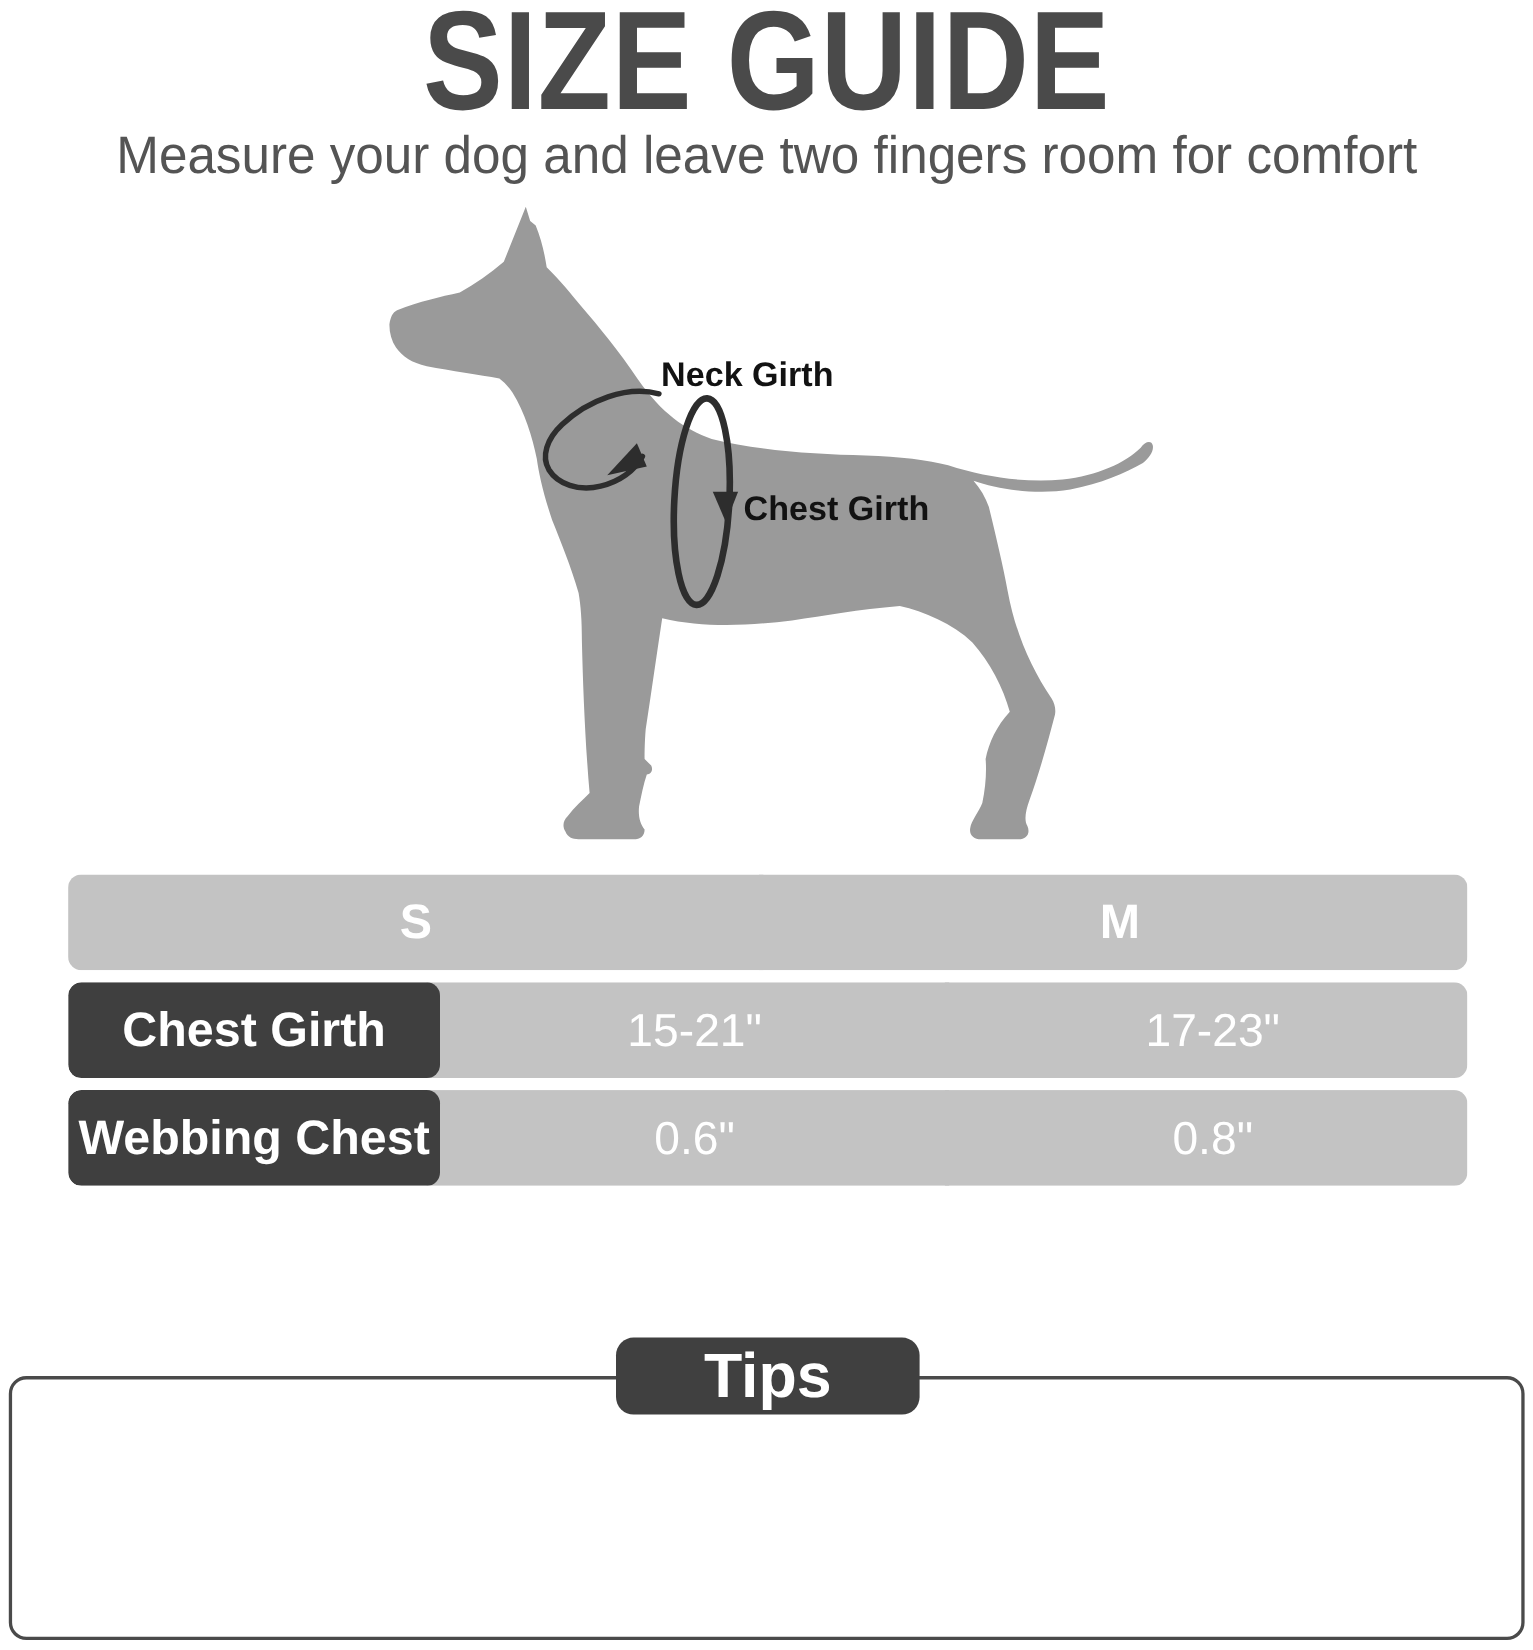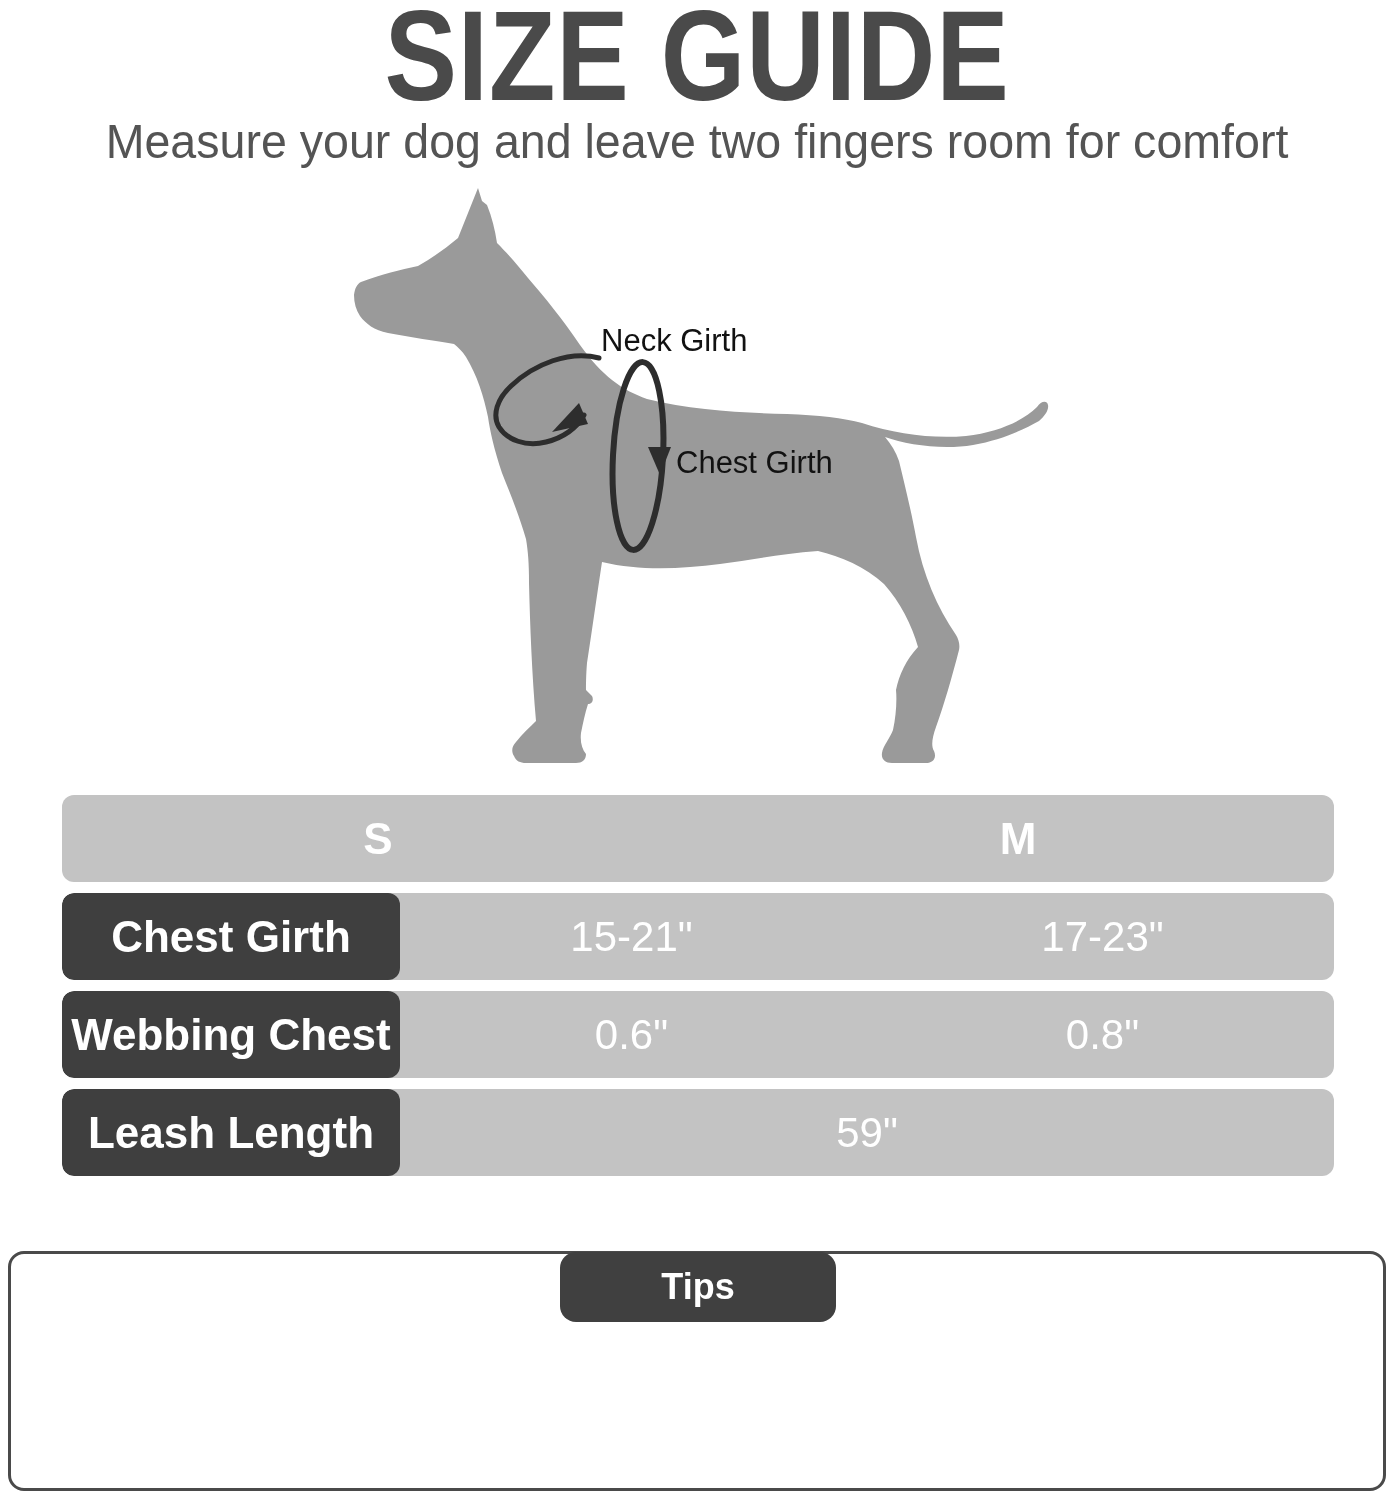--- a/index.html
+++ b/index.html
@@ -10,41 +10,41 @@
   
   .title { position:absolute; top:-8px; left:0; width:100%; text-align:center;
            font-size:128px; font-weight:800; letter-spacing:1px; color:#4a4a4a;
            transform:scaleX(0.85); line-height:1.0; white-space:nowrap; }
   .subtitle { position:absolute; top:114px; left:0; width:100%; text-align:center;
            font-size:48px; font-weight:500; color:#545454;
            transform:scaleX(0.97); white-space:nowrap; }
 
   
   .diagram-svg { position:absolute; left:340px; top:185px; width:735px; height:595px; }
-  .diag-label { position:absolute; font-size:31px; font-weight:400; color:#121212; white-space:nowrap; }
+  .diag-label { position:absolute; font-size:31px; font-weight:700; color:#121212; white-space:nowrap; }
   .neck-label  { left:601px; top:323px; }
   .chest-label { left:676px; top:445px; }
 
   
   .size-table { position:absolute; left:62px; top:795px; width:1272px; }
   .trow { display:flex; height:87px; margin-bottom:11px; border-radius:12px;
           overflow:hidden; background:transparent; }
   .cell { display:flex; align-items:center; justify-content:center; color:#ffffff; }
   .cell.dark  { width:338px; background:#3f3f3f; border-radius:12px;
                 font-size:44px; font-weight:700; z-index:2; }
   .cell.light { flex:1; background:#c3c3c3; font-size:42px; font-weight:400; margin-left:-12px; padding-left:12px; }
   .cell.light.hdr { font-size:44px; font-weight:700; }
   .vgap { width:8px; background:#ffffff; }
 
   
   .tips-box { position:absolute; left:8px; top:1251px; width:1378px; height:240px;
               background:#ffffff; border:3px solid #4a4a4a; border-radius:16px; z-index:1; }
   .tips-badge { position:absolute; left:560px; top:1216px; width:276px; height:70px;
-              background:#404040; border-radius:16px; color:#ffffff; font-size:36px;
-              font-weight:700; display:flex; align-items:center; justify-content:center; z-index:2;margin-top:36px; }
+              background:#404040; border-radius:16px; color:#ffffff; font-size:57px;
+              font-weight:700; display:flex; align-items:center; justify-content:center; z-index:2; }
   .tips-text { position:absolute; left:36px; top:1301px; color:#9c9c9c;
               font-size:43px; font-weight:400; line-height:52px; }
   .tips-text .tline { white-space:nowrap; transform:scaleX(0.88); transform-origin:left center; }
 </style>
 </head>
 <body>
 
 <div class="stage">
 
   <div class="title">SIZE GUIDE</div>
@@ -146,28 +146,20 @@
       </div>
       <div class="cell light">
         <span>0.6"</span>
       </div>
       <div class="vgap"></div>
       <div class="cell light">
         <span>0.8"</span>
       </div>
     </div>
 
-    <div class="trow">
-      <div class="cell dark">
-        <span>Leash Length</span>
-      </div>
-      <div class="cell light">
-        <span>59"</span>
-      </div>
-    </div>
 
   </div>
 
   <div class="tips-box"></div>
   <div class="tips-badge">
     <span>Tips</span>
   </div>
   <div class="tips-text">
     <div class="tline">Different brands have different size data.if you purchased other brands</div>
     <div class="tline">before,then please do NOT order the usual size.Refer to the above size</div>

